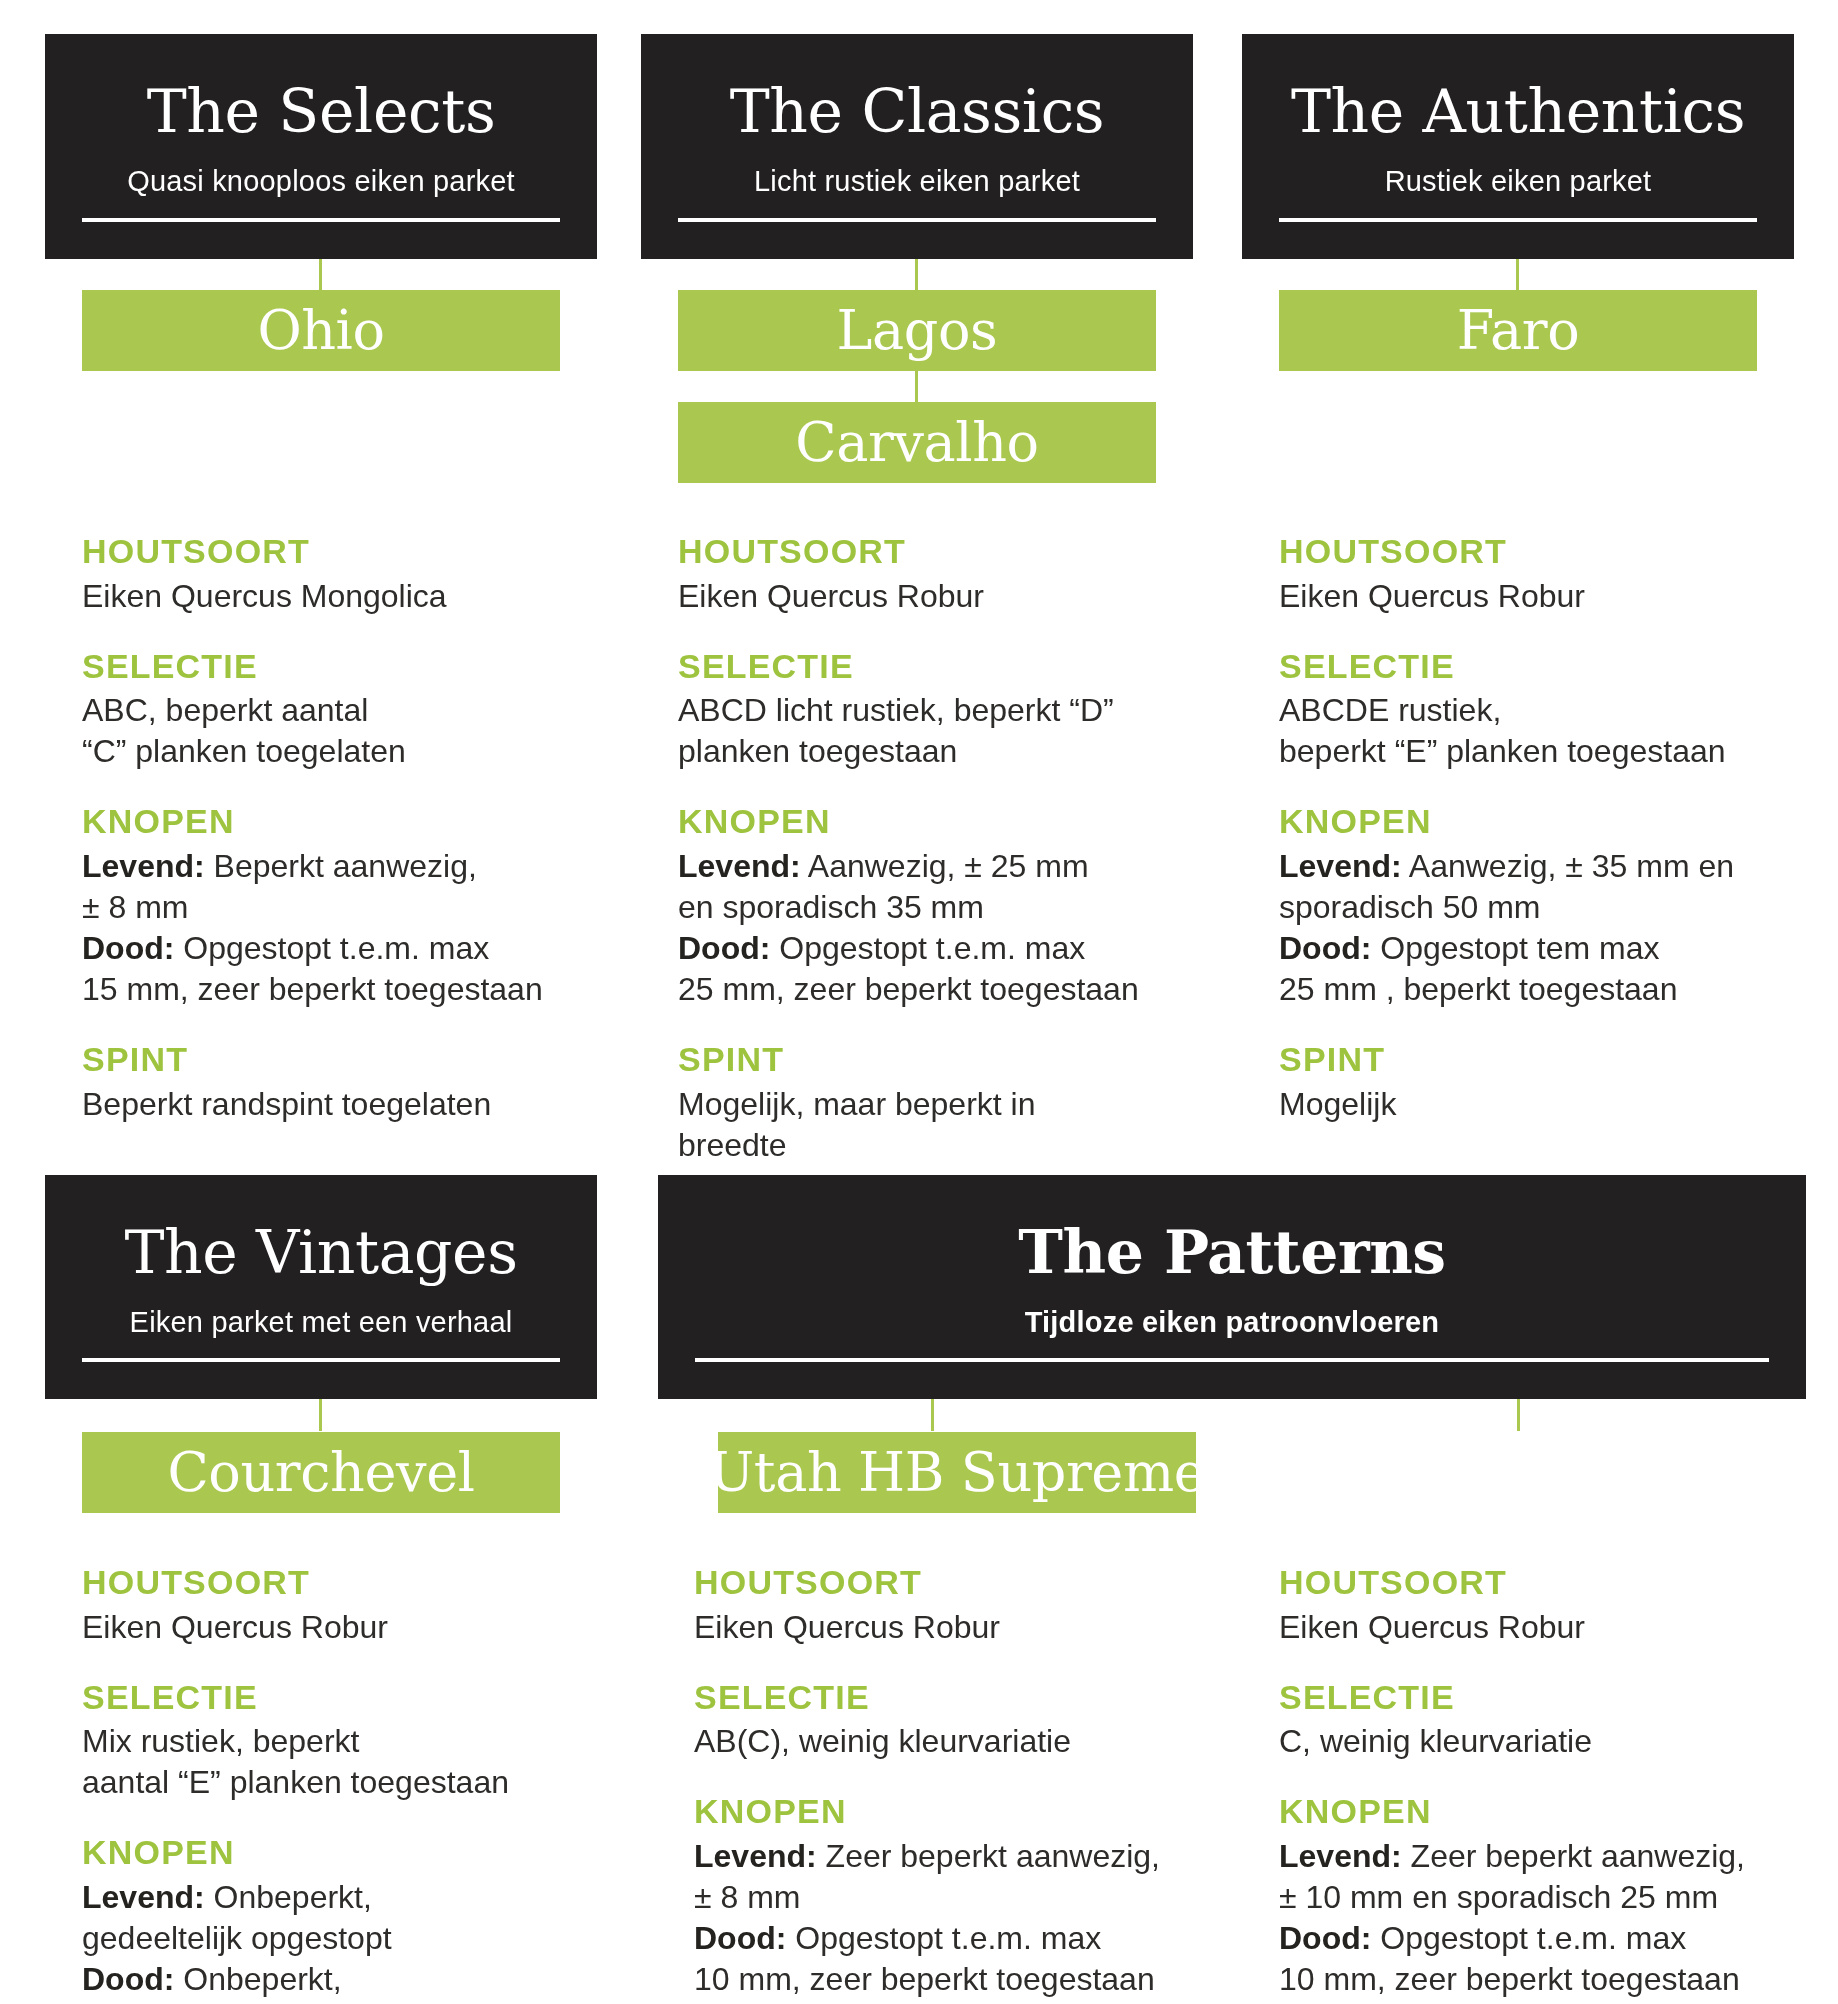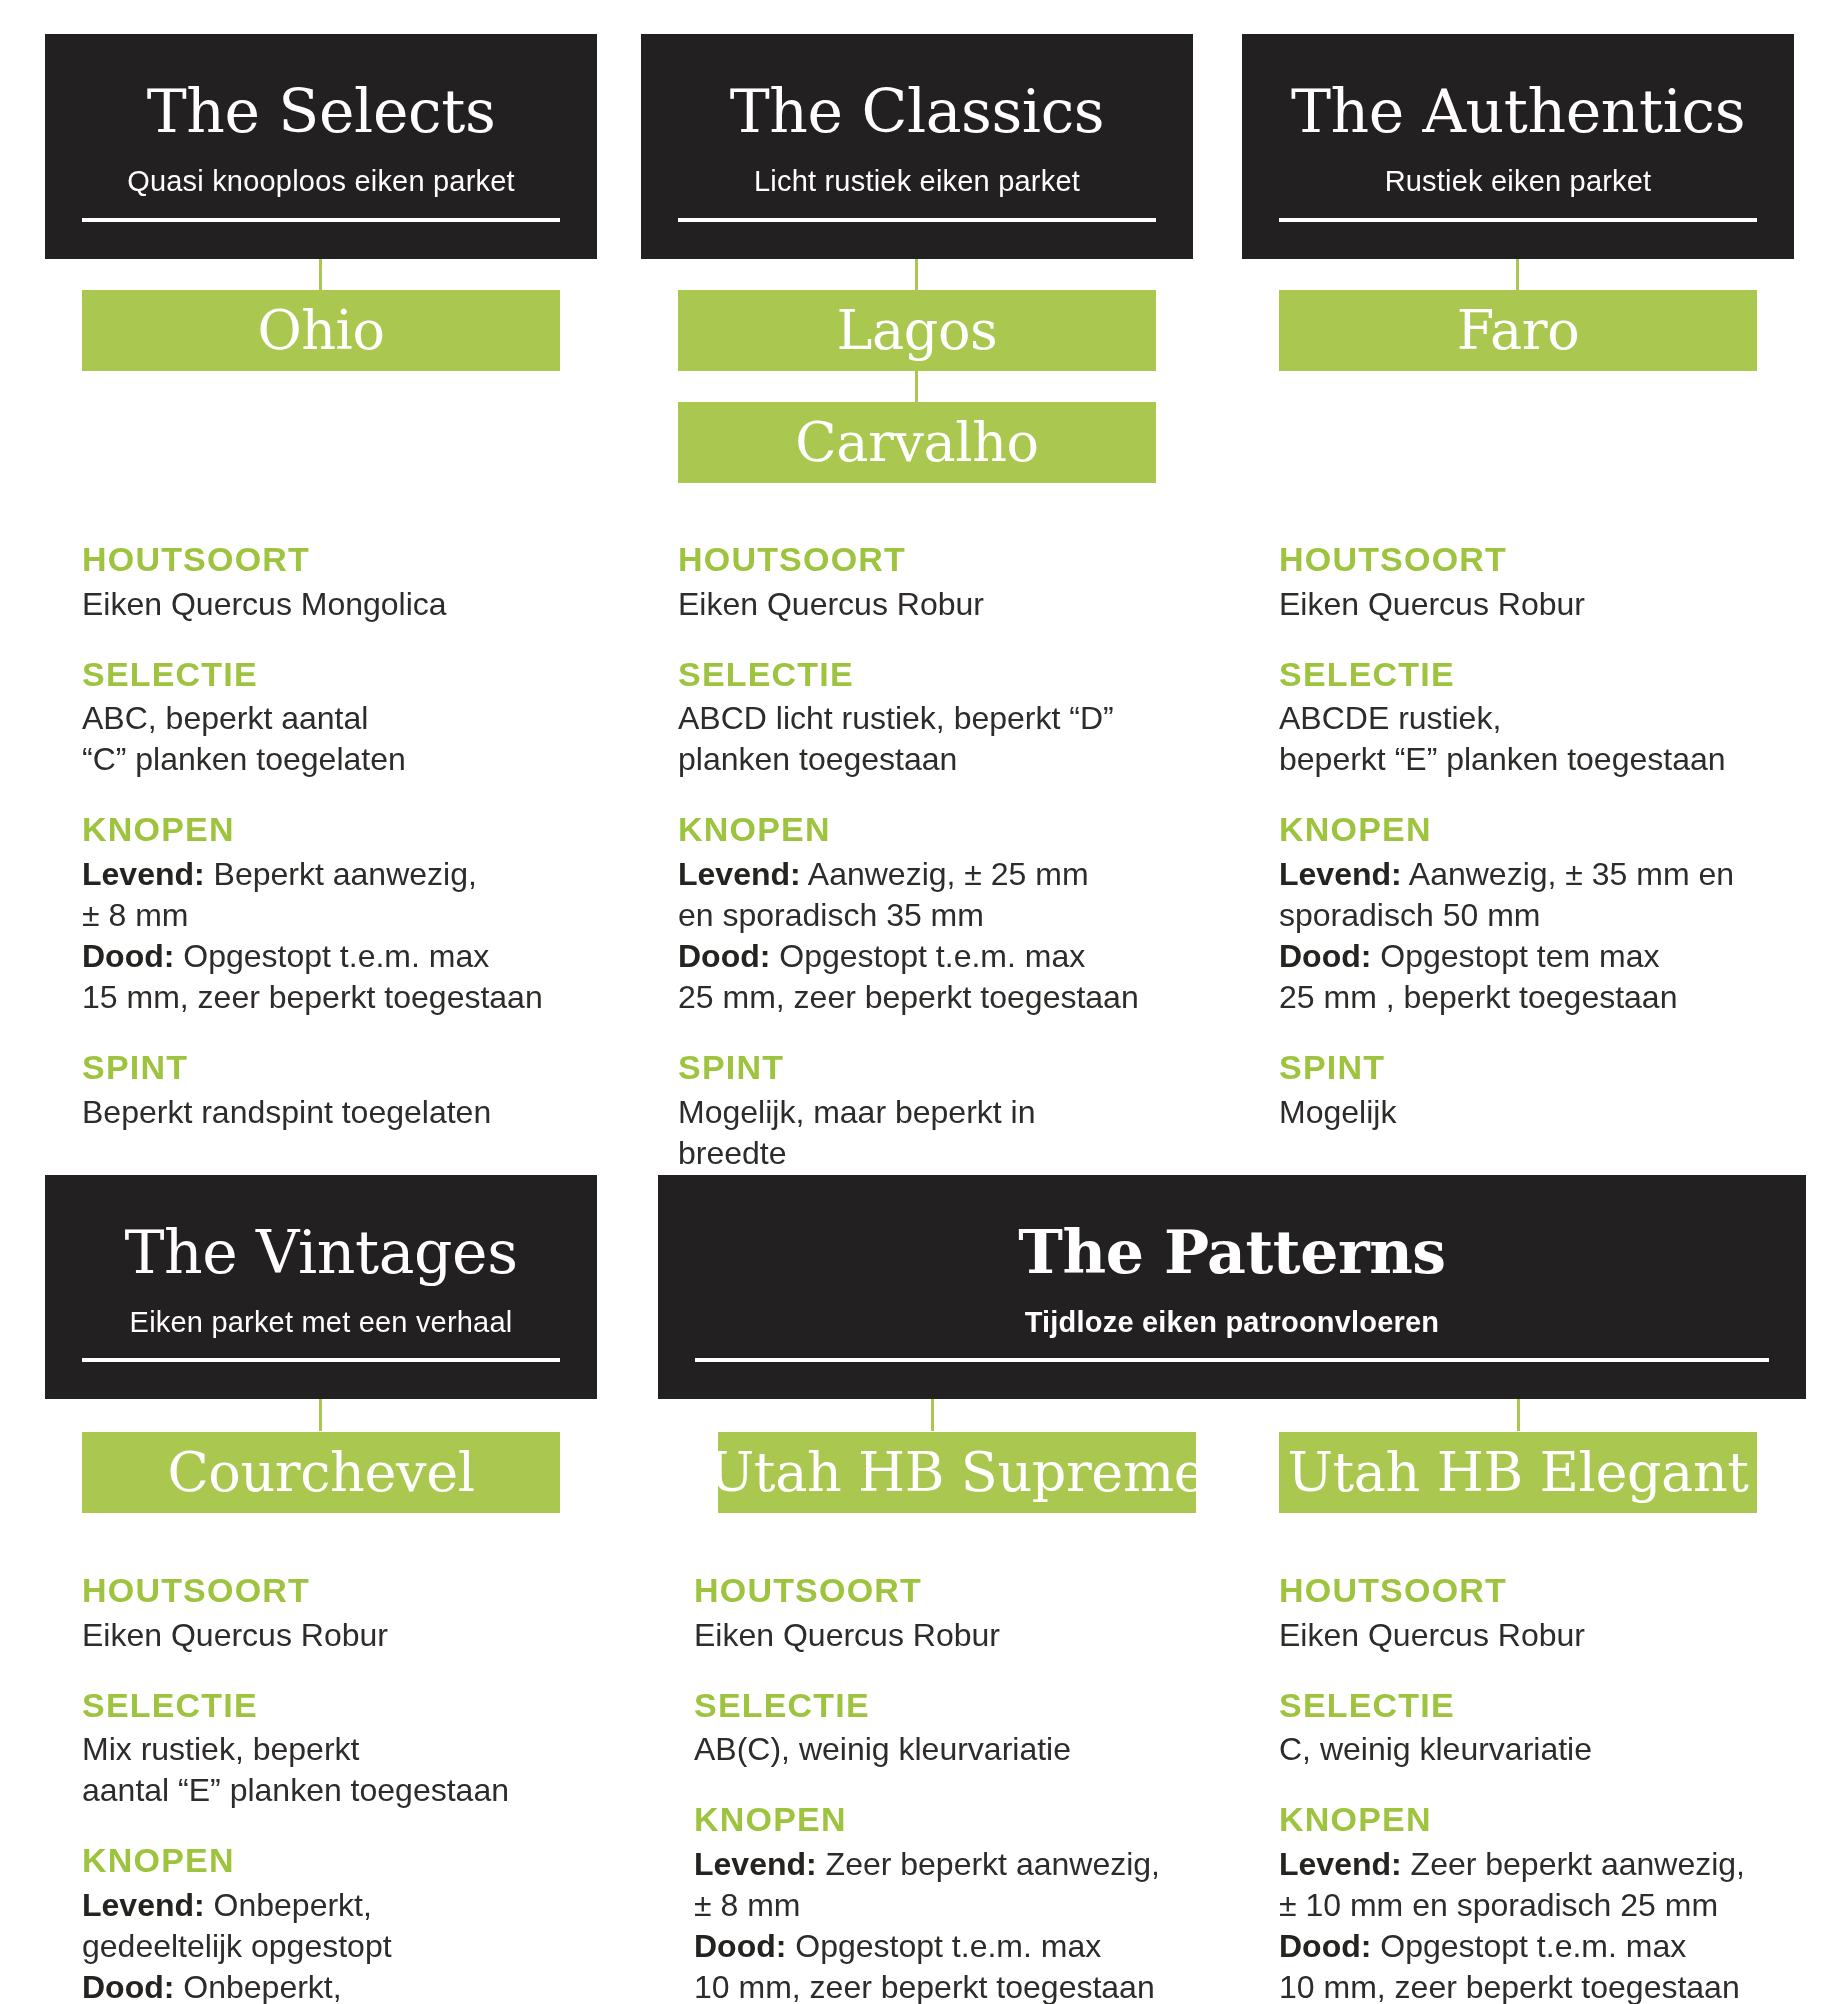--- a/index.html
+++ b/index.html
@@ -53,21 +53,21 @@
     font-size:54px;letter-spacing:-0.4px;white-space:nowrap;text-align:center;
   }
 
   
   .specs{position:absolute;width:537px;}
   .spec-label{
     color:var(--label_green);font-weight:700;font-size:34px;
     line-height:1.12;letter-spacing:1.2px;margin-top:30px;margin-bottom:5.6px;
     white-space:nowrap;
   }
-  .spec-label:first-child{margin-top:16px;}
+  .spec-label:first-child{margin-top:8px;}
   .spec-line{
     font-size:32px;line-height:41px;color:var(--text);white-space:nowrap;
   }
   .spec-line .b{font-weight:700;color:#252320;}
 </style>
 </head>
 <body>
 
 <div class="canvas">
 
@@ -168,23 +168,20 @@
   <div class="conn" style="left:319px;top:1399px;height:32px;"></div>
   <div class="conn" style="left:931px;top:1399px;height:32px;"></div>
   <div class="conn" style="left:1517px;top:1399px;height:32px;"></div>
 
   <div class="pbox" style="left:82px;top:1432px;">
     <span>Courchevel</span>
   </div>
   <div class="pbox" style="left:694px;top:1432px;margin-left:24px;">
     <span>Utah HB Supreme</span>
   </div>
-  <div class="pbox" style="left:1279px;top:1432px;">
-    <span>Utah HB Elegant</span>
-  </div>
 
   <div class="specs" style="left:82px;top:1555px;">
     <div class="spec-label">HOUTSOORT</div>
     <div class="spec-line">Eiken Quercus Robur</div>
     <div class="spec-label">SELECTIE</div>
     <div class="spec-line">Mix rustiek, beperkt</div>
     <div class="spec-line">aantal “E” planken toegestaan</div>
     <div class="spec-label">KNOPEN</div>
     <div class="spec-line"><span class="b">Levend:</span><span> Onbeperkt,</span></div>
     <div class="spec-line"><span>gedeeltelijk opgestopt</span></div>

